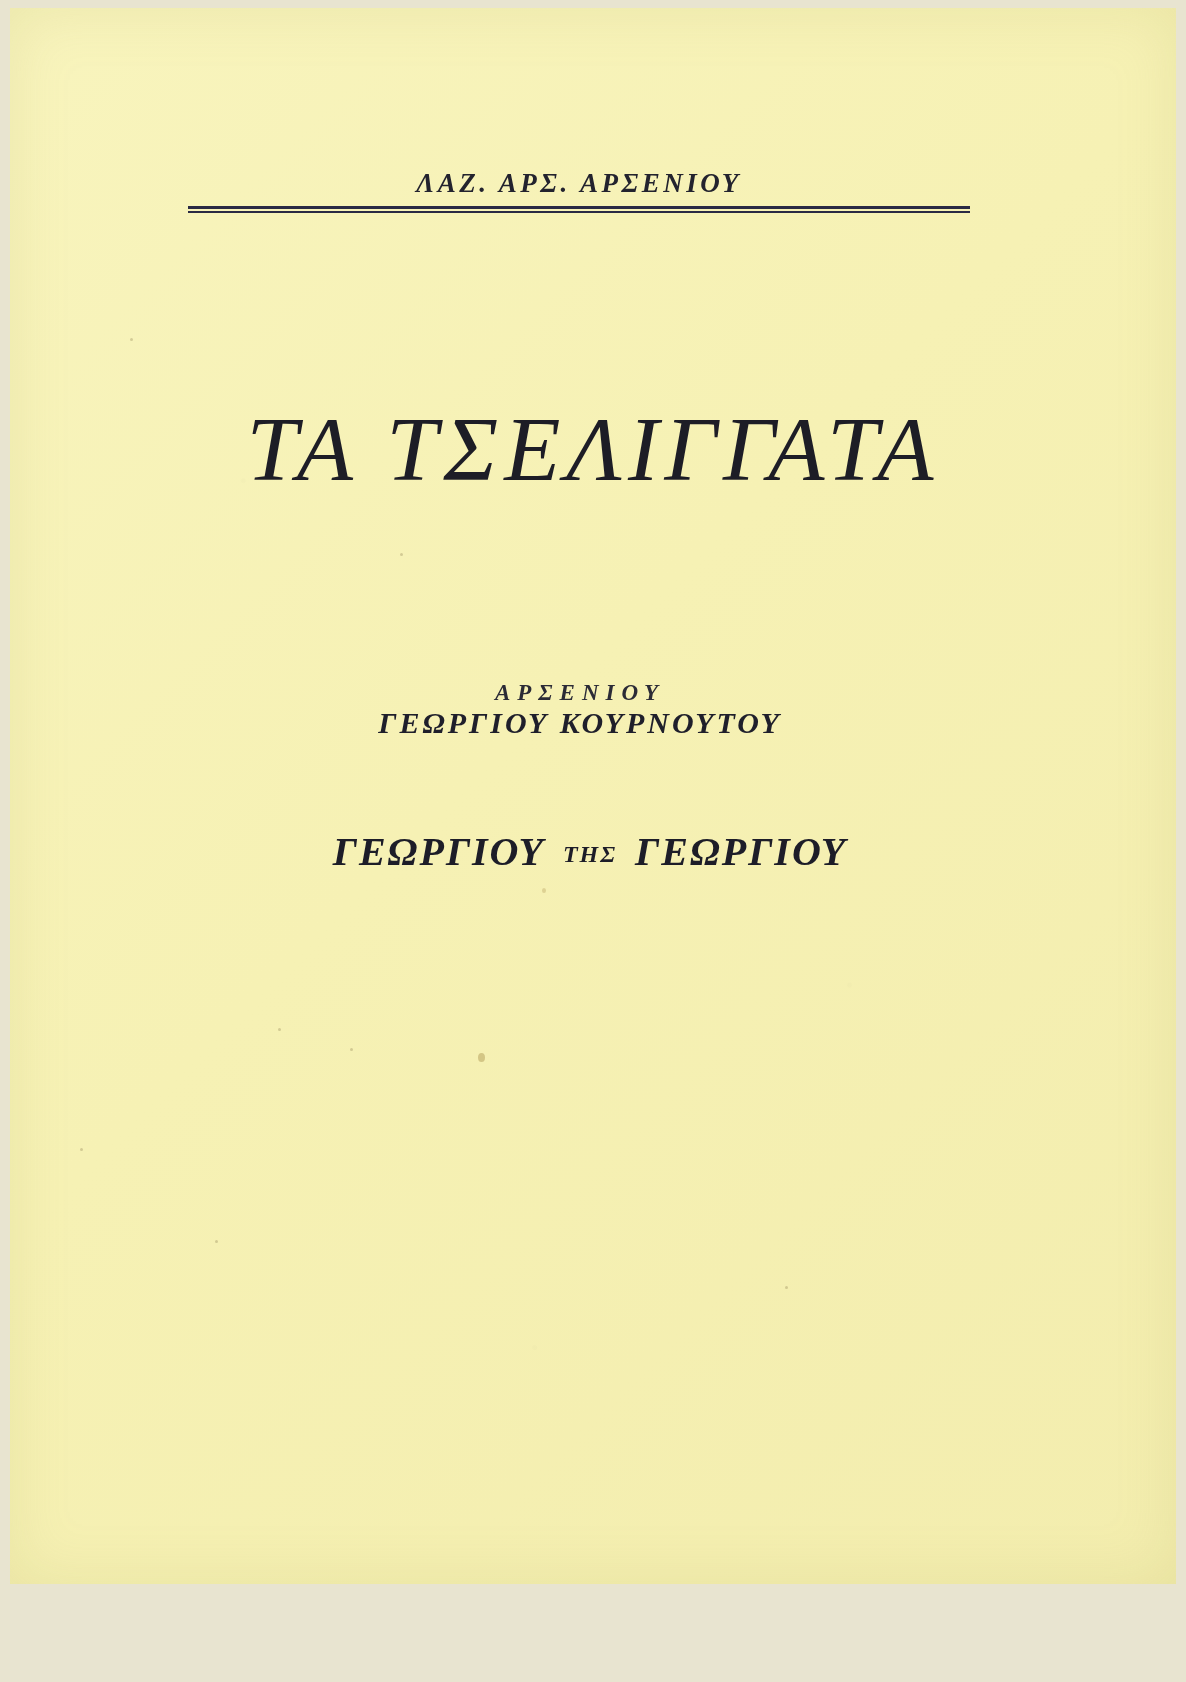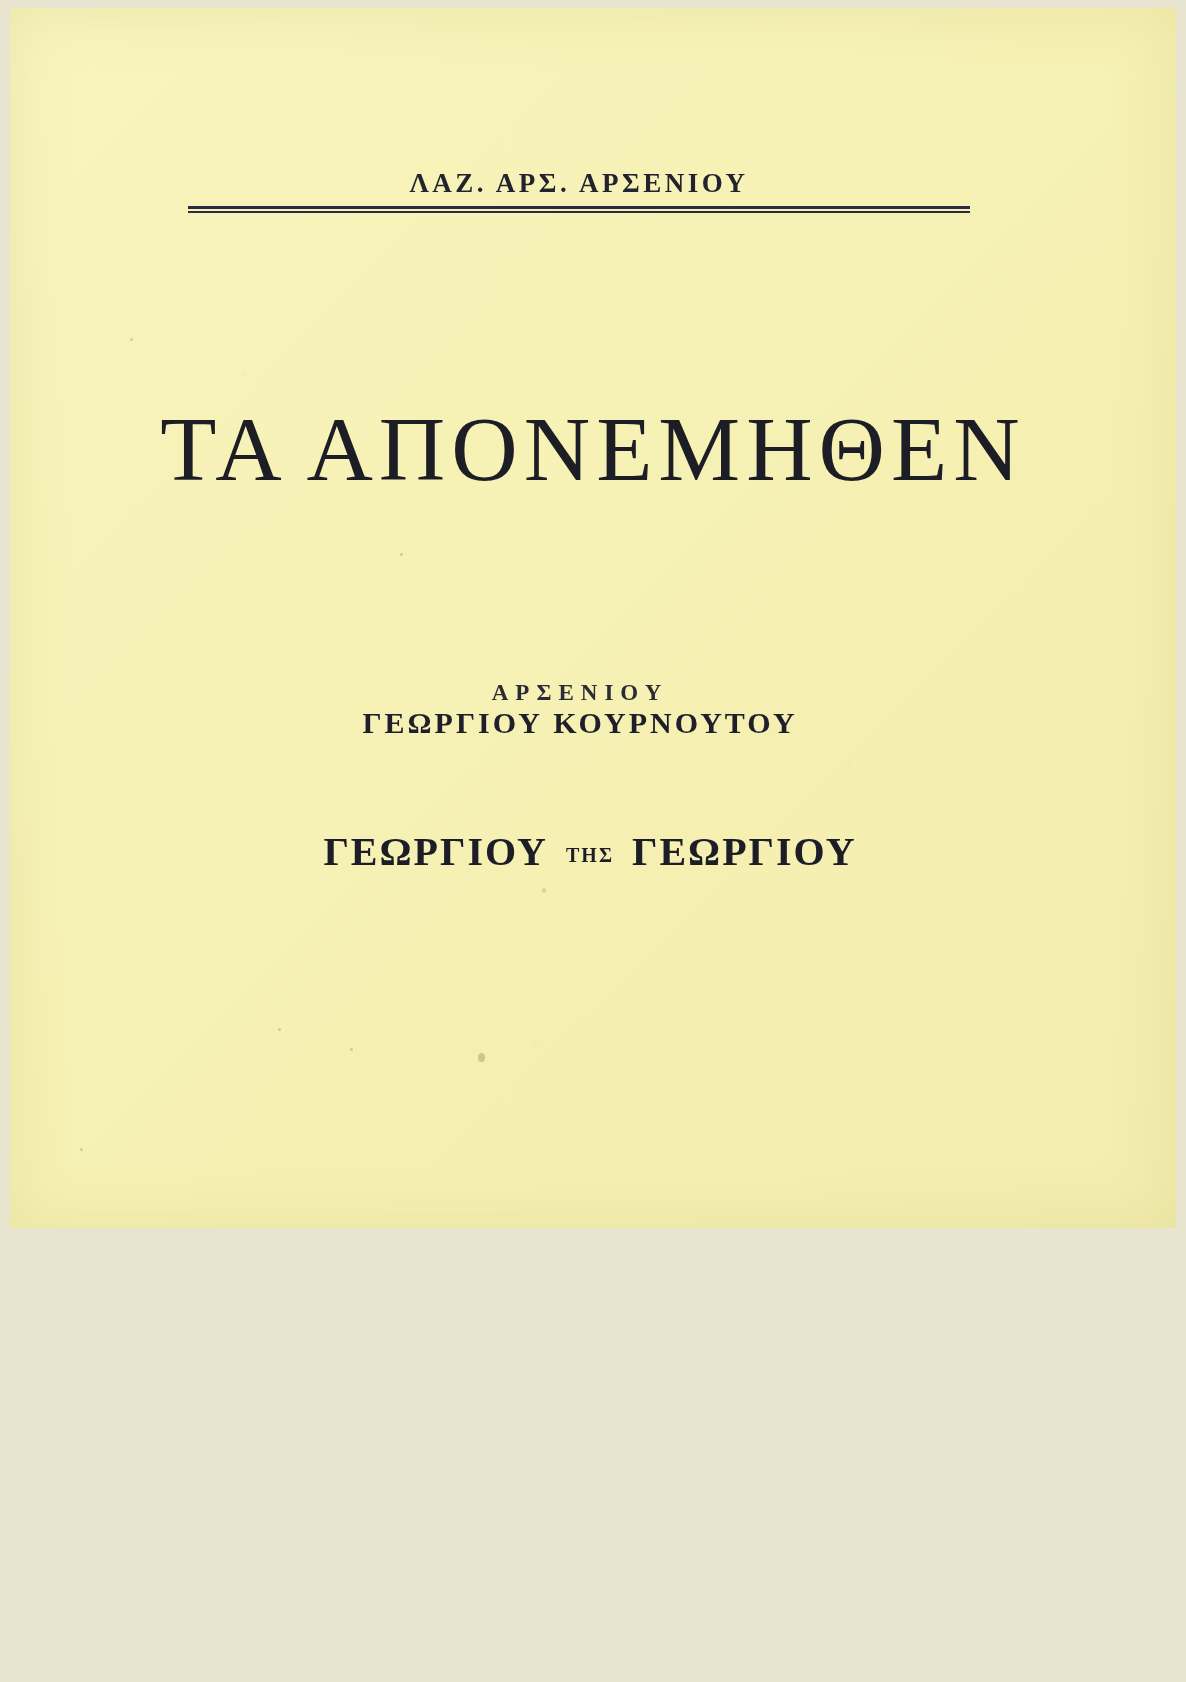--- a/index.html
+++ b/index.html
@@ -12,29 +12,30 @@
     background: #e8e4d0;
     font-family: "Liberation Serif", serif;
     overflow: hidden;
   }
 
   .page {
     position: absolute;
     left: 10px;
     top: 8px;
     width: 1166px;
-    height: 1220px;
+    height: 1576px;
     background: #f7f2b8;
     background-image:
       radial-gradient(circle at 20% 30%, rgba(0,0,0,0.012) 0 2px, transparent 3px),
       radial-gradient(circle at 72% 62%, rgba(0,0,0,0.012) 0 2px, transparent 3px),
       radial-gradient(circle at 45% 85%, rgba(0,0,0,0.01) 0 2px, transparent 3px),
       linear-gradient(135deg, #f8f4bd 0%, #f6f1b4 45%, #f3edae 100%);
     box-shadow: inset 0 0 60px rgba(180,170,90,0.18);
     overflow: hidden;
+    font-style: italic;
   }
 
   
   .speck {
     position: absolute;
     background: rgba(120,105,60,0.28);
     border-radius: 50%;
     pointer-events: none;
   }
 
@@ -128,21 +129,21 @@
     text-align: center;
   }
   .award-line {
     font-size: 40px;
     letter-spacing: 2px;
     color: #1d1d28;
     font-weight: 700;
     white-space: nowrap;
   }
   .award-line .small {
-    font-size: 20px;
+    font-size: 24px;
     letter-spacing: 2px;
     font-weight: 600;
     vertical-align: 3px;
   }
   .award-line .gap {
     display: inline-block;
     width: 18px;
   }
   .award-sub {
     margin-top: 22px;
@@ -183,21 +184,21 @@
 
     <div class="author-line">
       <span class="author-name">ΛΑΖ. ΑΡΣ. ΑΡΣΕΝΙΟΥ</span>
     </div>
 
     <div class="rule">
       <div class="thick"></div>
       <div class="thin"></div>
     </div>
 
-    <div class="title">ΤΑ ΑΠΟΝΕΜΗΘΕΝ</div>
+    <div class="title">ΤΑ ΤΣΕΛΙΓΓΑΤΑ</div>
 
     <div class="prologue-block">
       <div class="prologue-label">ΑΡΣΕΝΙΟΥ</div>
       <div class="prologue-name">ΓΕΩΡΓΙΟΥ ΚΟΥΡΝΟΥΤΟΥ</div>
     </div>
 
     <div class="award-block">
       <div class="award-line">
         <span>ΓΕΩΡΓΙΟΥ</span><span class="gap"></span><span class="small">ΤΗΣ</span><span class="gap"></span><span>ΓΕΩΡΓΙΟΥ</span>
       </div>

